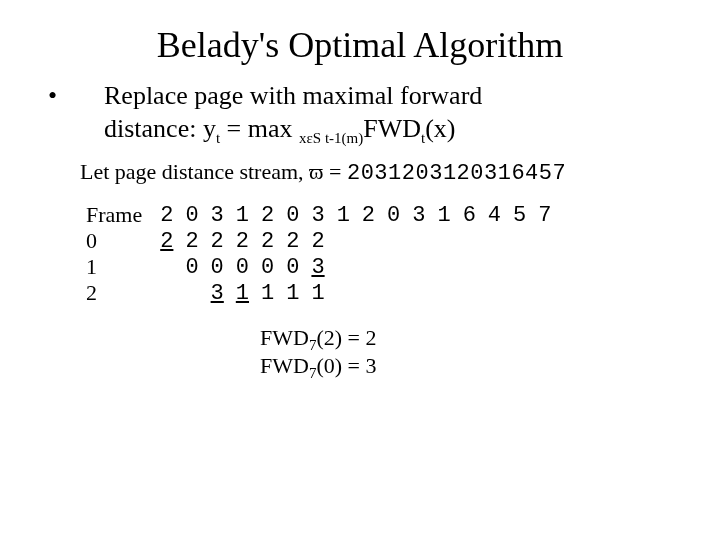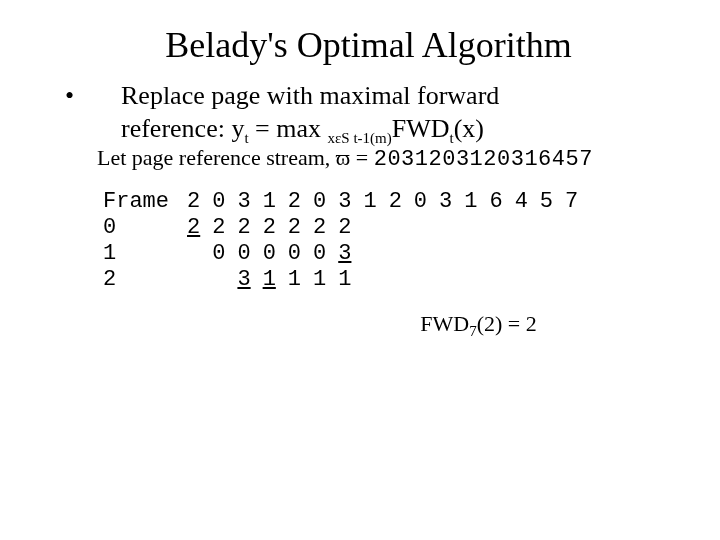--- a/index.html
+++ b/index.html
@@ -6,33 +6,34 @@
     margin: 0;
     padding: 0;
     width: 720px;
     height: 540px;
     background: #fff;
     font-family: "Times New Roman", Times, serif;
     color: #000;
     box-sizing: border-box;
   }
   .slide {
-    padding: 18px 40px 0 57px;
+    padding: 18px 40px 0 40px;
   }
   h1 {
     font-size: 36px;
     font-weight: normal;
     text-align: center;
     margin: 6px 0 14px 0;
   }
   .bullet {
     font-size: 26px;
     line-height: 1.25;
     padding-left: 64px;
     text-indent: -28px;
+    margin-bottom: 14px;
   }
   .bullet .dot {
     display: inline-block;
     width: 28px;
   }
   .sub {
     font-size: 15px;
     vertical-align: sub;
     line-height: 0;
   }
@@ -54,45 +55,44 @@
     font-family: "Courier New", Courier, monospace;
     font-size: 22px;
   }
   table.frames td {
     padding: 0 6px;
     text-align: left;
     height: 26px;
     vertical-align: middle;
   }
   table.frames td.lbl {
-    font-family: Liberation Mono, monospace;
+    font-family: Liberation Serif, serif;
     padding-right: 12px;
   }
   .u { text-decoration: underline; }
   .fwd-block {
     font-size: 22px;
     margin-top: 18px;
     padding-left: 220px;
     line-height: 1.25;
-    text-align: center;
   }
 </style>
 </head>
 <body>
 
 <div class="slide">
   <h1>Belady's Optimal Algorithm</h1>
 
   <div class="bullet">
     <span class="dot">•</span><span>Replace page with maximal forward</span><br>
-    <span>reference: y</span><span class="sub">t</span><span> = max </span><span class="sub">xεS&nbsp;t-1(m)</span><span>FWD</span><span class="sub">t</span><span>(x)</span>
+    <span>distance: y</span><span class="sub">t</span><span> = max </span><span class="sub">xεS&nbsp;t-1(m)</span><span>FWD</span><span class="sub">t</span><span>(x)</span>
   </div>
 
   <div class="stream">
-    <span>Let page reference stream, ϖ = </span><span class="mono">2031203120316457</span>
+    <span>Let page distance stream, ϖ = </span><span class="mono">2031203120316457</span>
   </div>
 
   <div class="table-wrap">
     <table class="frames">
       <tbody id="frames-body">
           <tr>
             <td class="lbl">Frame</td>
             <td>2</td>
             <td>0</td>
             <td>3</td>
@@ -166,14 +166,15 @@
             <td></td>
             <td></td>
             <td></td>
           </tr>
         </tbody>
     </table>
   </div>
 
   <div class="fwd-block">
     <div><span>FWD</span><span class="sub">7</span><span>(2) = 2</span></div>
+    <div><span>FWD</span><span class="sub">7</span><span>(0) = 3</span></div>
   </div>
 </div>
 
 </body></html>

